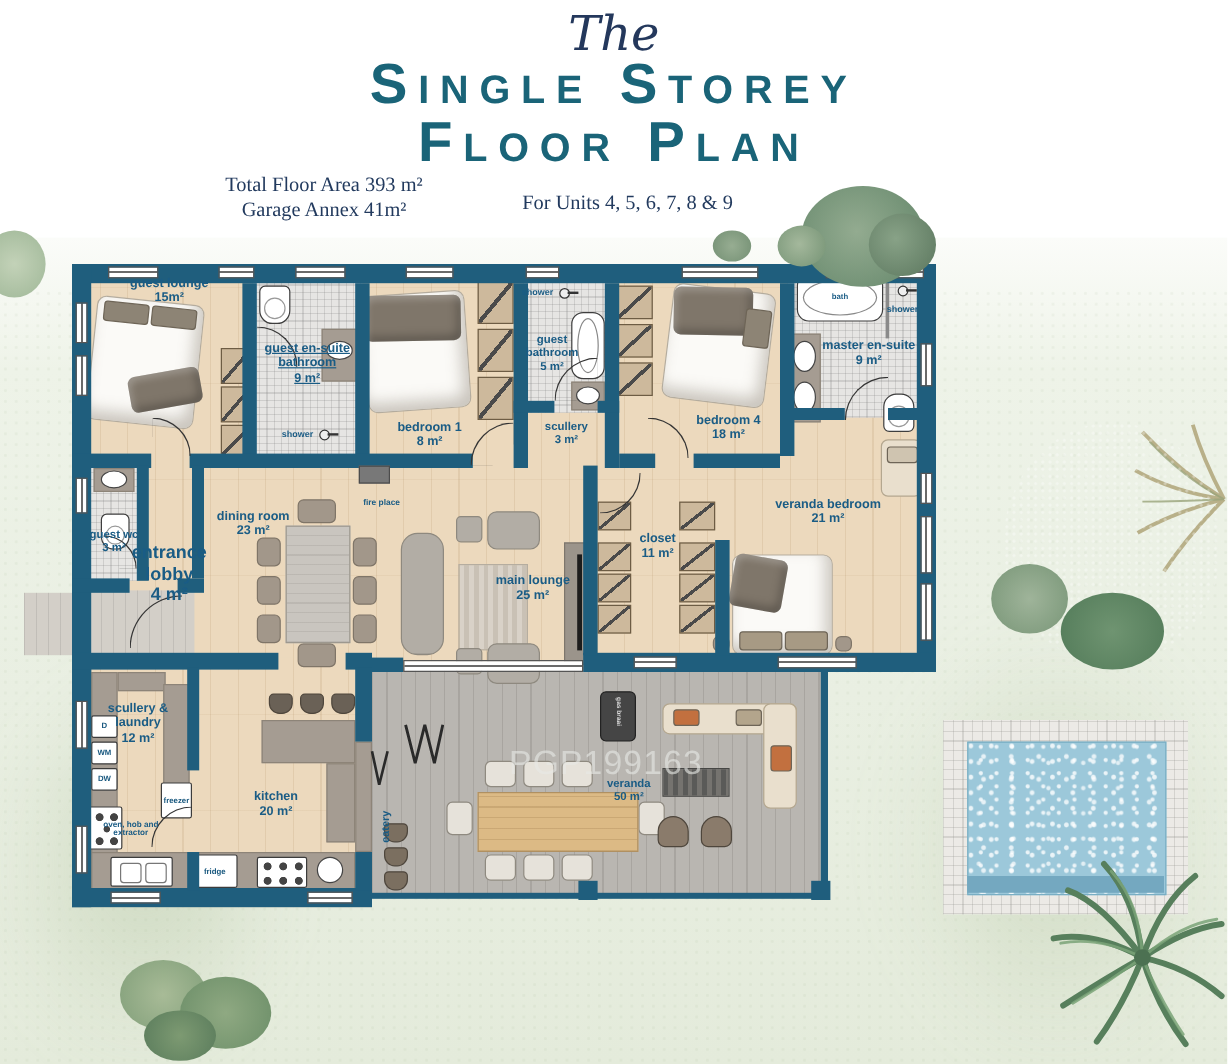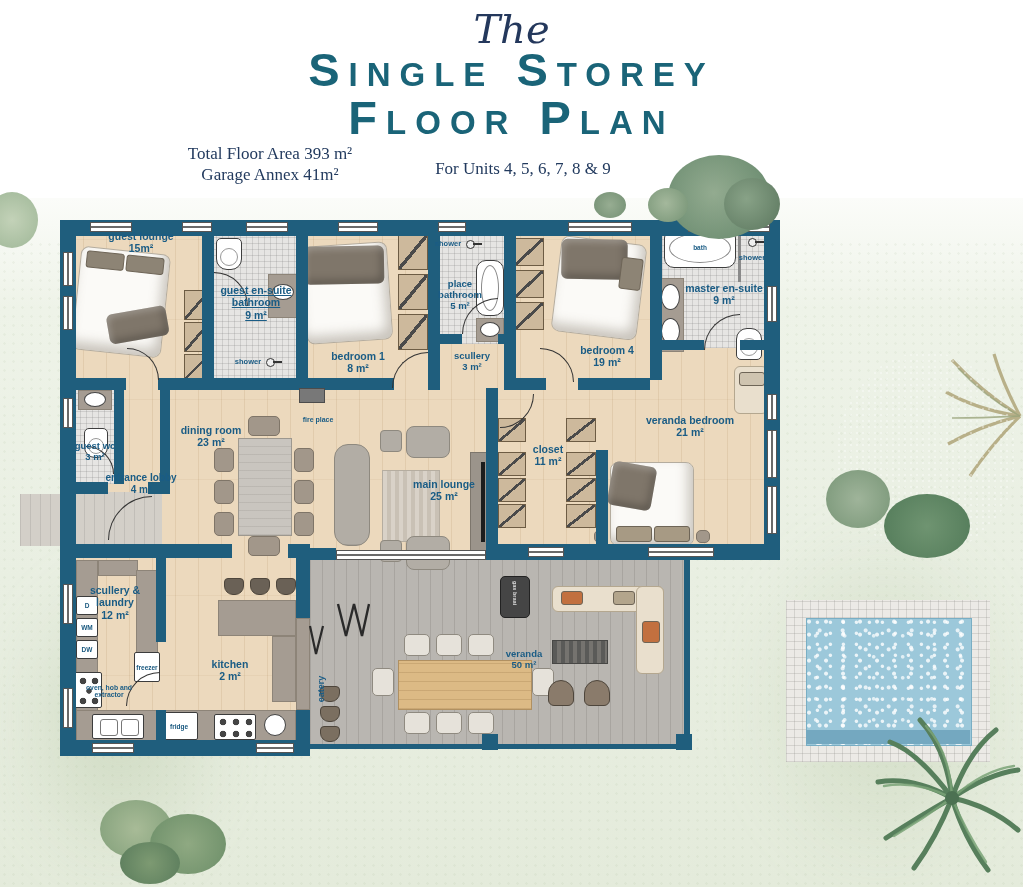--- a/index.html
+++ b/index.html
@@ -354,80 +354,81 @@
     </div>
   <div class="rlabel" style="left:218px;top:284px;width:76px;text-decoration:underline;">
     <span>guest en-suite bathroom</span>
     <span>9 m²</span>
     </div>
   <div class="rlabel" style="left:308px;top:350px;width:100px;">
     <span>bedroom 1</span>
     <span>8 m²</span>
     </div>
   <div class="rlabel" style="left:430px;top:278px;width:60px;font-size:9.5px;">
-    <span>place bathroom</span>
+    <span>guest bathroom</span>
     <span>5 m²</span>
     </div>
   <div class="rlabel" style="left:432px;top:350px;width:80px;font-size:9.5px;">
     <span>scullery</span>
     <span>3 m²</span>
     </div>
   <div class="rlabel" style="left:557px;top:344px;width:100px;">
     <span>bedroom 4</span>
-    <span>19 m²</span>
+    <span>18 m²</span>
     </div>
   <div class="rlabel" style="left:684px;top:282px;width:80px;">
     <span>master en-suite</span>
     <span>9 m²</span>
     </div>
   <div class="rlabel" style="left:640px;top:414px;width:100px;">
     <span>veranda bedroom</span>
     <span>21 m²</span>
     </div>
   <div class="rlabel" style="left:508px;top:443px;width:80px;">
     <span>closet</span>
     <span>11 m²</span>
     </div>
   <div class="rlabel" style="left:64px;top:440px;width:62px;font-size:9.5px;">
     <span>guest wc</span>
     <span>3 m²</span>
     </div>
-  <div class="rlabel" style="left:102px;top:472px;width:78px;font-size:10px;">
+  <div class="rlabel" style="left:102px;top:452px;width:78px;font-size:15px;">
     <span>entrance lobby</span>
     <span>4 m²</span>
     </div>
   <div class="rlabel" style="left:171px;top:424px;width:80px;">
     <span>dining room</span>
     <span>23 m²</span>
     </div>
   <div class="rlabel" style="left:404px;top:478px;width:80px;">
     <span>main lounge</span>
     <span>25 m²</span>
     </div>
   <div class="rlabel" style="left:74px;top:584px;width:82px;">
     <span>scullery &amp; laundry</span>
     <span>12 m²</span>
     </div>
   <div class="rlabel" style="left:190px;top:658px;width:80px;">
     <span>kitchen</span>
-    <span>2 m²</span>
+    <span>20 m²</span>
     </div>
   <div class="rlabel" style="left:484px;top:648px;width:80px;font-size:9.5px;">
     <span>veranda</span>
     <span>50 m²</span>
     </div>
 
   <div class="flabel" style="left:296px;top:416px;width:44px;font-size:7px;">fire place</div>
   <div class="flabel" style="left:232px;top:358px;width:32px;">shower</div>
   <div class="flabel" style="left:432px;top:240px;width:32px;">shower</div>
   <div class="flabel" style="left:736px;top:254px;width:32px;">shower</div>
   <div class="flabel" style="left:686px;top:244px;width:28px;font-size:6.5px;">bath</div>
   <div class="flabel" style="left:80px;top:684px;width:58px;font-size:6.8px;">oven, hob and extractor</div>
   <div class="flabel" style="left:300px;top:684px;width:44px;font-size:9px;transform:rotate(-90deg);">eatery</div>
 
+  <div class="wmark" style="left:225px;top:620px;width:560px;">PGP199163</div>
 
   <div class="abs" style="left:786px;top:600px;width:204px;height:162px;z-index:5;background-color:#eceae6;
               background-image:repeating-linear-gradient(90deg,rgba(140,140,135,.25) 0 1px,transparent 1px 8px),
                                repeating-linear-gradient(0deg,rgba(140,140,135,.25) 0 1px,transparent 1px 8px);"></div>
   <div class="abs" style="left:806px;top:618px;width:164px;height:126px;z-index:6;background-color:#9cc8da;
               background-image:radial-gradient(circle at 12% 20%,rgba(255,255,255,.8) 0 1.5px,transparent 2.5px),
                                radial-gradient(circle at 55% 60%,rgba(255,255,255,.75) 0 1.5px,transparent 2.5px),
                                radial-gradient(circle at 80% 30%,rgba(255,255,255,.8) 0 1.2px,transparent 2.2px),
                                radial-gradient(circle at 30% 80%,rgba(255,255,255,.7) 0 1.3px,transparent 2.3px);
               background-size:17px 13px,23px 19px,13px 11px,29px 21px;border:1px solid #79aec4;"></div>

